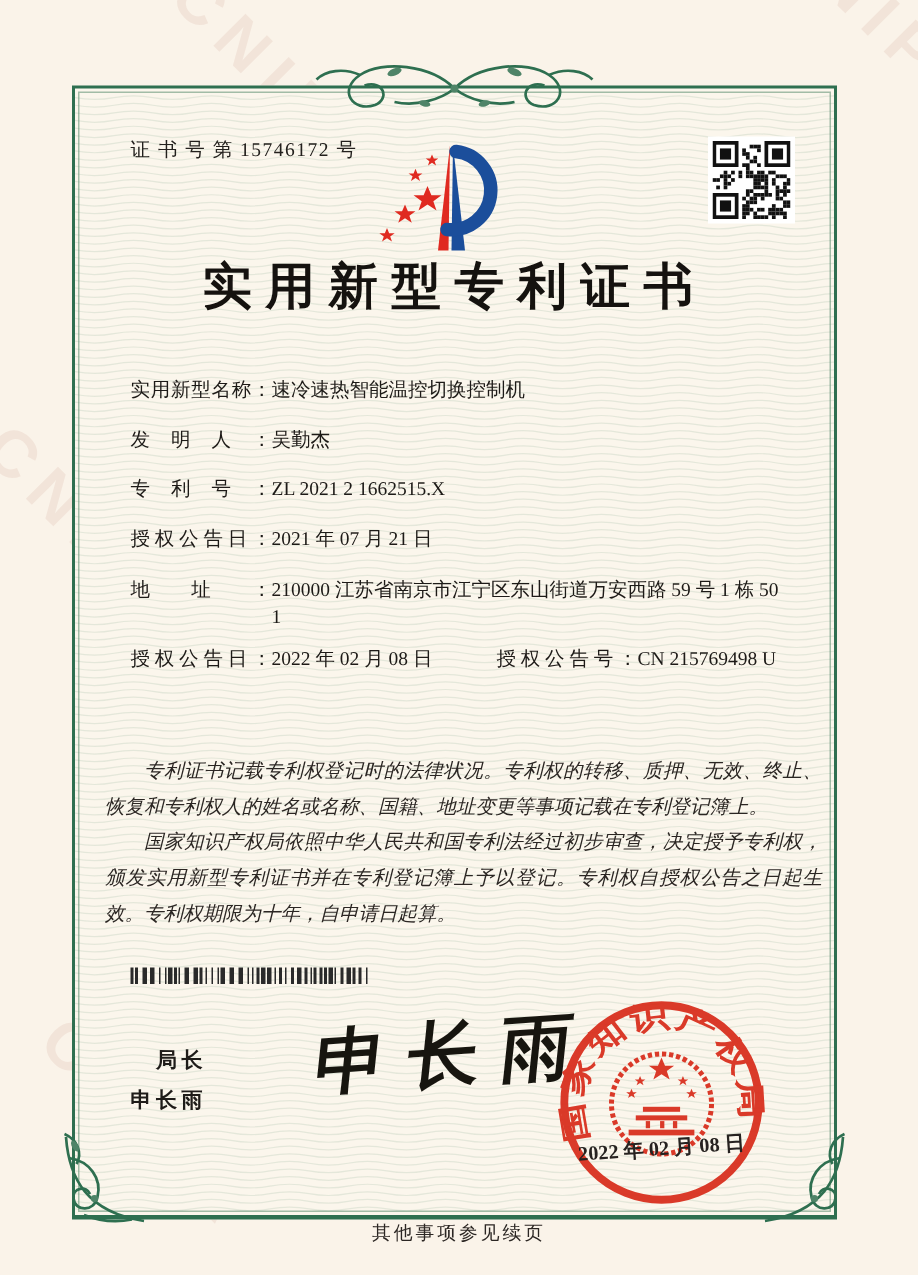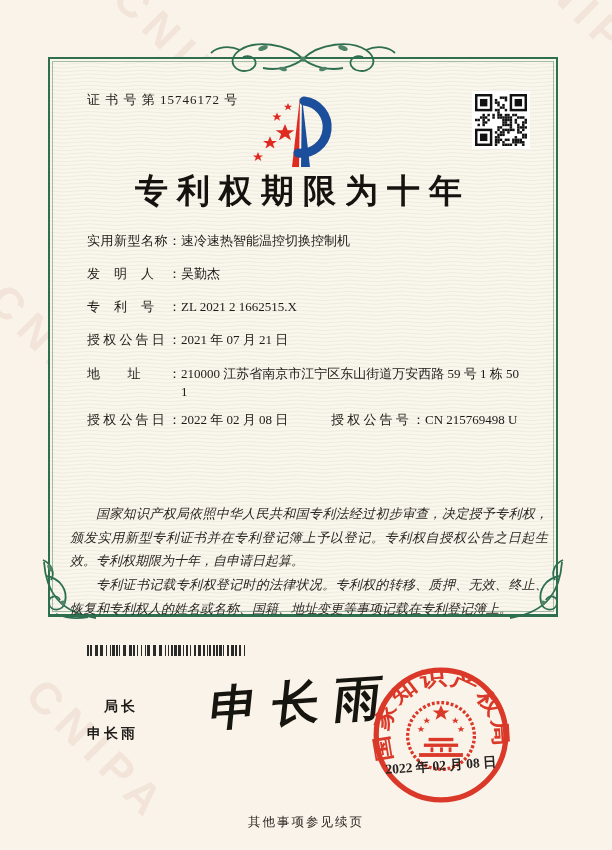--- a/index.html
+++ b/index.html
@@ -5,41 +5,41 @@
   html,body{margin:0;padding:0;}
   body{width:612px;height:850px;font-family:"Liberation Serif","DejaVu Serif",serif;}
   .page{position:relative;width:612px;height:850px;background:#faf3e9;overflow:hidden;}
 
   
   .wm{position:absolute;font-family:"Liberation Sans","DejaVu Sans",sans-serif;
       font-weight:700;font-size:44px;letter-spacing:9px;color:rgba(186,122,104,0.12);
       transform:rotate(45deg);white-space:nowrap;pointer-events:none;}
 
   
-  .frame{position:absolute;left:48px;top:57px;width:510px;height:560px;
+  .frame{position:absolute;left:48px;top:57px;width:510px;height:756px;
          border:2px solid #2e6f50;border-bottom-width:3px;background:#fbf6ec;box-sizing:border-box;padding-left:24px;}
   .frame-inner-line{position:absolute;left:2px;top:2px;right:2px;bottom:2px;
          border:1px solid rgba(90,140,110,0.55);pointer-events:none;}
   .guilloche{position:absolute;left:0;top:0;width:100%;height:100%;pointer-events:none;}
 
   
   .flourish-top{position:absolute;left:50%;top:-24px;transform:translateX(-50%);}
   .flourish-bl{position:absolute;left:-14px;bottom:-12px;}
   .flourish-br{position:absolute;right:-14px;bottom:-12px;transform:scaleX(-1);}
 
   .cert-no{position:absolute;left:37px;top:32px;font-size:13px;color:#23201d;letter-spacing:1px;}
 
   .qr{position:absolute;right:26px;top:32px;width:58px;height:58px;background:#fff;padding:3px;box-sizing:border-box;}
 
   .logo{position:absolute;left:50%;top:36px;transform:translateX(-50%);}
 
   .title{position:absolute;left:0;top:110px;width:100%;text-align:center;
          font-size:33px;font-weight:600;color:#15120f;letter-spacing:9px;white-space:nowrap;}
 
-  .fields{position:absolute;left:37px;top:172px;width:455px;font-size:13px;color:#1d1a17;}
+  .fields{position:absolute;left:37px;top:191px;width:455px;font-size:13px;color:#1d1a17;}
   .frow{margin-bottom:13px;line-height:1.55;}
   .flabel{display:inline-block;width:94px;text-align:justify;text-align-last:justify;vertical-align:top;}
   .fvalue{display:inline-block;vertical-align:top;max-width:352px;}
   .grant-row{display:flex;}
   .grant-row .g2label{display:inline-block;width:94px;text-align:justify;text-align-last:justify;margin-left:10px;}
   .g1value{display:inline-block;width:140px;}
   .addr2{margin-left:94px;line-height:1.1;margin-top:-11px;margin-bottom:11px;}
 
   .paras{position:absolute;left:20px;top:443px;width:478px;font-size:13px;line-height:1.82;
          color:#2b2623;font-style:italic;text-align:justify;}
@@ -410,21 +410,21 @@
 
       <g fill="#e02a20">
         <path transform="translate(14,62) scale(0.55)" d="M0,-9 2.6,-2.8 9.3,-2.8 3.9,1.1 6,7.3 0,3.4 -6,7.3 -3.9,1.1 -9.3,-2.8 -2.6,-2.8Z"></path>
         <path transform="translate(26,48) scale(0.75)" d="M0,-9 2.6,-2.8 9.3,-2.8 3.9,1.1 6,7.3 0,3.4 -6,7.3 -3.9,1.1 -9.3,-2.8 -2.6,-2.8Z"></path>
         <path transform="translate(41,38) scale(1.0)" d="M0,-9 2.6,-2.8 9.3,-2.8 3.9,1.1 6,7.3 0,3.4 -6,7.3 -3.9,1.1 -9.3,-2.8 -2.6,-2.8Z"></path>
         <path transform="translate(33,22) scale(0.5)" d="M0,-9 2.6,-2.8 9.3,-2.8 3.9,1.1 6,7.3 0,3.4 -6,7.3 -3.9,1.1 -9.3,-2.8 -2.6,-2.8Z"></path>
         <path transform="translate(44,12) scale(0.45)" d="M0,-9 2.6,-2.8 9.3,-2.8 3.9,1.1 6,7.3 0,3.4 -6,7.3 -3.9,1.1 -9.3,-2.8 -2.6,-2.8Z"></path>
       </g>
     </svg>
 
-    <div class="title">专利权期限为十年</div>
+    <div class="title">实用新型专利证书</div>
 
     <div class="fields">
       <div class="frow">
         <span class="flabel">实用新型名称：</span><span class="fvalue">速冷速热智能温控切换控制机</span>
       </div>
       <div class="frow">
         <span class="flabel">发明人：</span><span class="fvalue">吴勤杰</span>
       </div>
       <div class="frow">
         <span class="flabel">专利号：</span><span class="fvalue">ZL 2021 2 1662515.X</span>
@@ -438,22 +438,22 @@
       <div class="addr2">1</div>
       <div class="frow grant-row">
         <span class="flabel">授权公告日：</span>
           <span class="g1value">2022 年 02 月 08 日</span>
         <span class="g2label">授权公告号：</span>
           <span>CN 215769498 U</span>
       </div>
     </div>
 
     <div class="paras">
+      <p>专利证书记载专利权登记时的法律状况。专利权的转移、质押、无效、终止、恢复和专利权人的姓名或名称、国籍、地址变更等事项记载在专利登记簿上。</p>
       <p>国家知识产权局依照中华人民共和国专利法经过初步审查，决定授予专利权，颁发实用新型专利证书并在专利登记簿上予以登记。专利权自授权公告之日起生效。专利权期限为十年，自申请日起算。</p>
-      <p>专利证书记载专利权登记时的法律状况。专利权的转移、质押、无效、终止、恢复和专利权人的姓名或名称、国籍、地址变更等事项记载在专利登记簿上。</p>
     </div>
 
     <div class="barcode" id="barcode">
         <i style="width: 2px; margin-right: 1px;"></i>
         <i style="width: 2px; margin-right: 3px;"></i>
         <i style="width: 3px; margin-right: 2px;"></i>
         <i style="width: 3px; margin-right: 3px;"></i>
         <i style="width: 1px; margin-right: 3px;"></i>
         <i style="width: 1px; margin-right: 1px;"></i>
         <i style="width: 3px; margin-right: 1px;"></i>

